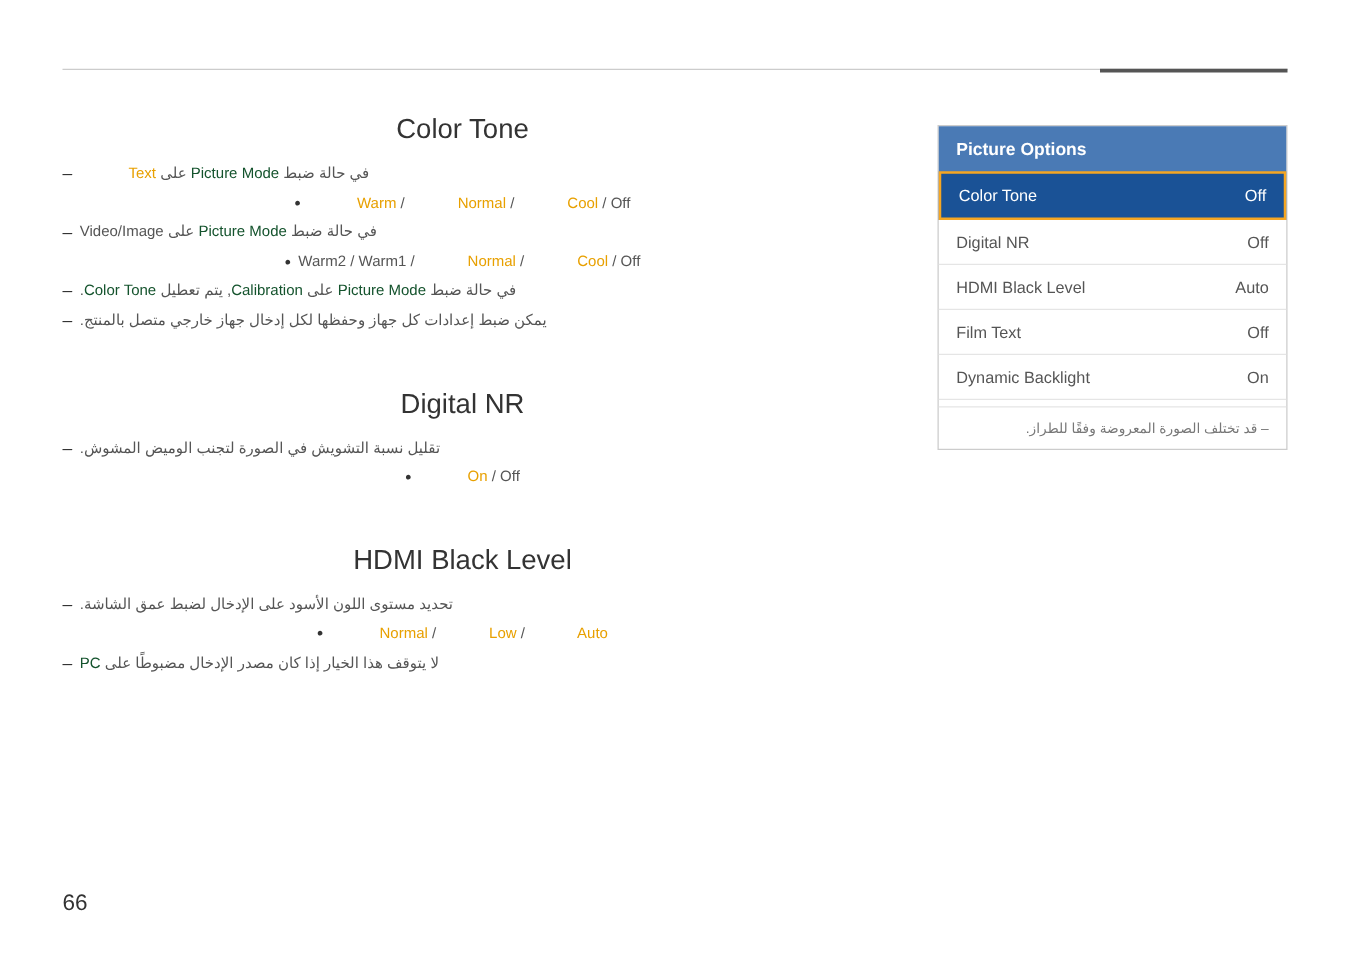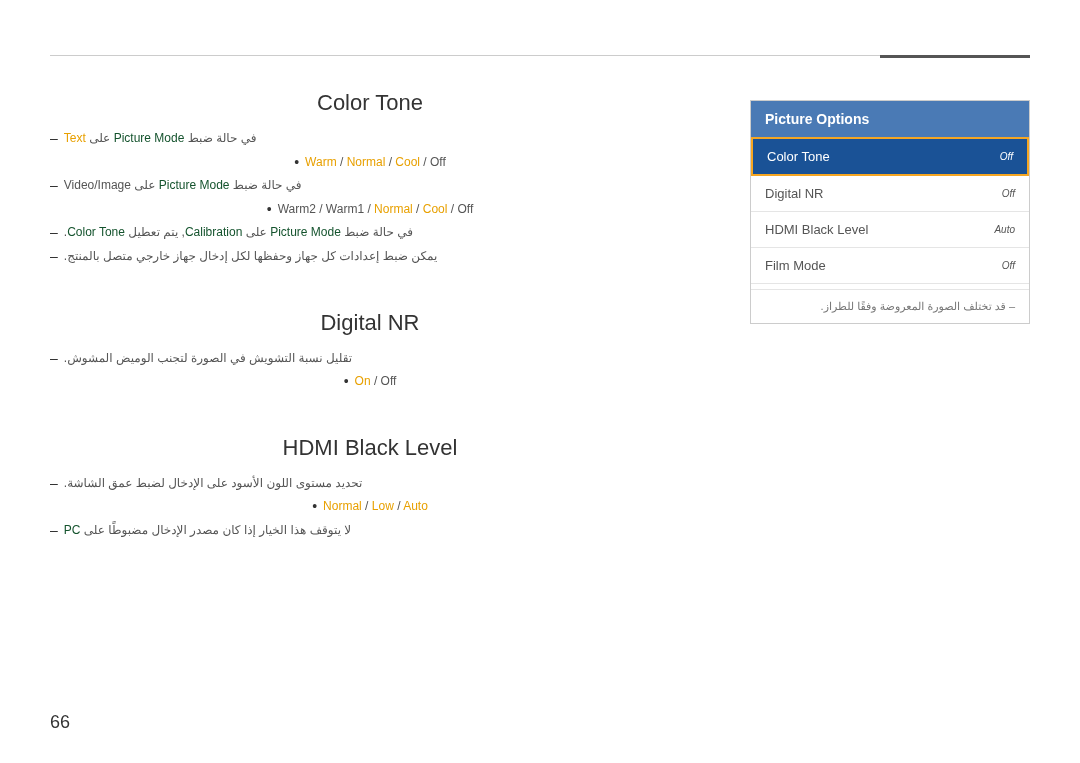--- a/index.html
+++ b/index.html
@@ -53,20 +53,21 @@
     .section-content {
       direction: rtl;
       text-align: right;
       font-size: 12px;
       color: #555555;
       line-height: 1.8;
     }
 
     .text-orange {
       color: #e8a000;
+      margin-left: 39px;
     }
 
     .text-blue {
       color: #14532d;
     }
 
     .bullet-item {
       display: flex;
       align-items: flex-start;
       justify-content: center;
@@ -137,22 +138,21 @@
     .panel-item.active .item-value {
       color: #ffffff;
     }
 
     .panel-item:not(.active) {
       color: #555555;
     }
 
     .item-value {
       color: #555555;
-      font-size: 10px;
-      font-style: italic;
+      font-size: 13px;
     }
 
     .panel-note {
       font-size: 11px;
       color: #777;
       padding: 10px 14px;
       direction: rtl;
       border-top: 1px solid #e5e5e5;
       margin-top: 5px;
     }
@@ -245,21 +245,25 @@
     <span>Digital NR</span>
     <span class="item-value">Off</span>
   </div>
 
   <div class="panel-item">
     <span>HDMI Black Level</span>
     <span class="item-value">Auto</span>
   </div>
 
   <div class="panel-item">
-    <span>Film Mode</span>
+    <span>Film Text</span>
     <span class="item-value">Off</span>
   </div>
 
+  <div class="panel-item">
+    <span>Dynamic Backlight</span>
+    <span class="item-value">On</span>
+  </div>
 
   <div class="panel-note">– قد تختلف الصورة المعروضة وفقًا للطراز.</div>
 </div>
 
 <div class="page-number">66</div>
 
 </body></html>

